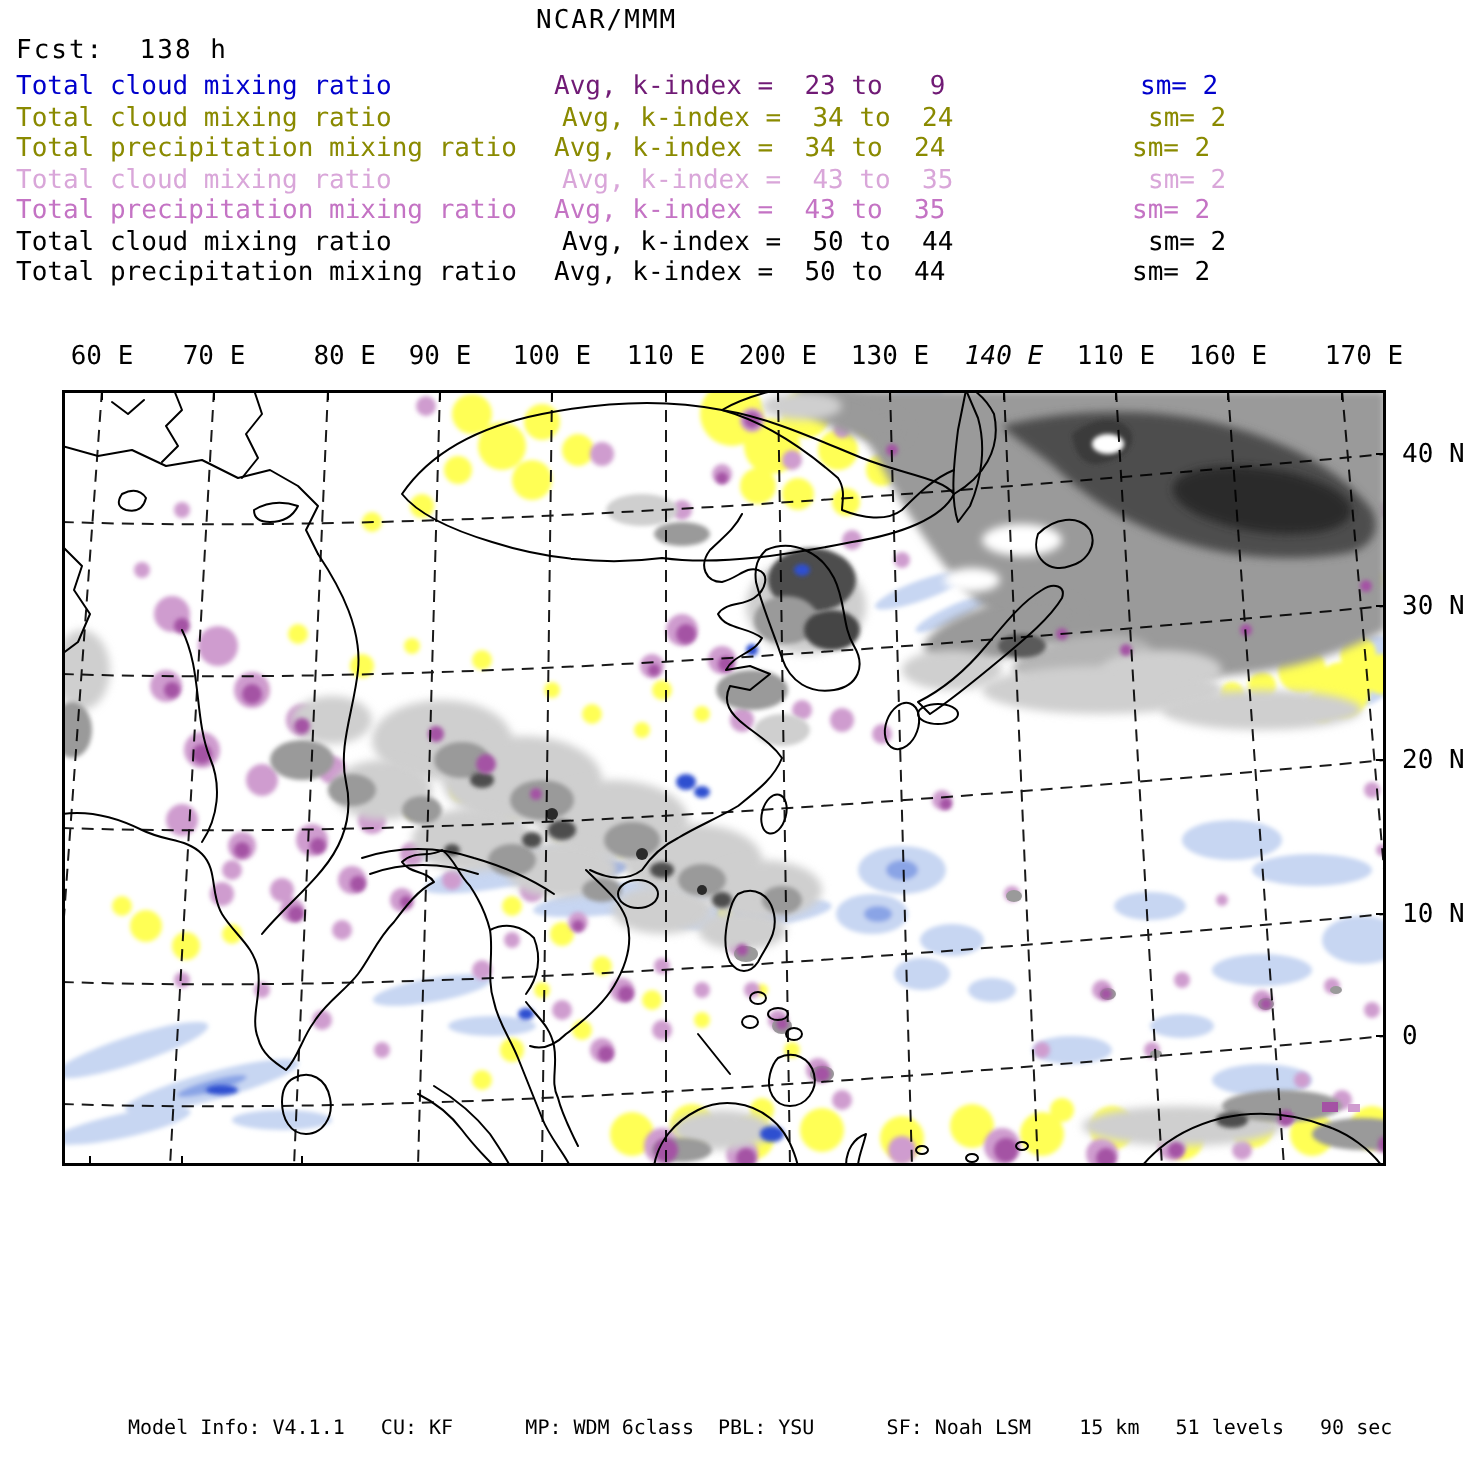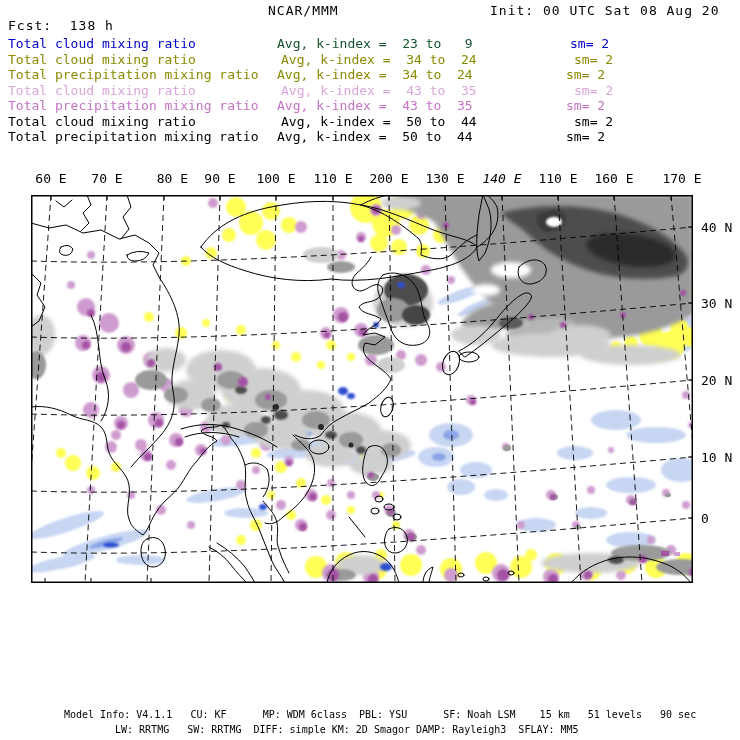--- a/index.html
+++ b/index.html
@@ -11,26 +11,25 @@
   .ftr{font-size:10px;letter-spacing:0;}
   .tick-label{position:absolute;white-space:pre;font-size:13px;width:48px;text-align:center;}
   .lat-label{position:absolute;white-space:pre;font-size:13px;}
   #map{position:absolute;left:31px;top:195px;width:662px;height:388px;}
 </style>
 </head>
 <body>
 <div id="page">
 
 <div class="t hdr" style="left:268px;top:4px;">NCAR/MMM</div>
-<div class="t hdr" style="left:490px;top:4px;">Init: 00 UTC Sat 08 Aug 20</div>
 <div class="t hdr" style="left:8px;top:19px;">Fcst:  138 h</div>
 
 <div>
   <div class="t leg" style="left: 8px; top: 37px; color: rgb(0, 0, 204);">Total cloud mixing ratio</div>
-  <div class="t leg" style="left: 277px; top: 37px; color: #14532d;">Avg, k-index =  23 to   9</div>
+  <div class="t leg" style="left: 277px; top: 37px; color: #701a75;">Avg, k-index =  23 to   9</div>
   <div class="t leg" style="left: 570px; top: 37px; color: rgb(0, 0, 204);">sm= 2</div>
 
   <div class="t leg" style="left: 8px; top: 53px; color: rgb(138, 138, 0);">Total cloud mixing ratio</div>
   <div class="t leg" style="left: 281px; top: 53px; color: rgb(138, 138, 0);">Avg, k-index =  34 to  24</div>
   <div class="t leg" style="left: 574px; top: 53px; color: rgb(138, 138, 0);">sm= 2</div>
 
   <div class="t leg" style="left: 8px; top: 68px; color: rgb(138, 138, 0);">Total precipitation mixing ratio</div>
   <div class="t leg" style="left: 277px; top: 68px; color: rgb(138, 138, 0);">Avg, k-index =  34 to  24</div>
   <div class="t leg" style="left: 566px; top: 68px; color: rgb(138, 138, 0);">sm= 2</div>
 
@@ -522,15 +521,14 @@
       <line x1="657" y1="323" x2="662" y2="323"></line>
       <line x1="14" y1="383" x2="14" y2="388"></line>
           <line x1="60" y1="383" x2="60" y2="388"></line>
           <line x1="120" y1="383" x2="120" y2="388"></line>
     </g>
   </g>
   <rect x="0.75" y="0.75" width="660.5" height="386.5" fill="none" stroke="#000" stroke-width="1.5"></rect>
 </svg>
 
 <div class="t ftr" style="left:64px;top:708px;">Model Info: V4.1.1   CU: KF      MP: WDM 6class  PBL: YSU      SF: Noah LSM    15 km   51 levels   90 sec</div>
-<div class="t ftr" style="left:115px;top:723px;">LW: RRTMG   SW: RRTMG  DIFF: simple KM: 2D Smagor DAMP: Rayleigh3  SFLAY: MM5</div>
 
 </div>
 
 </body></html>

